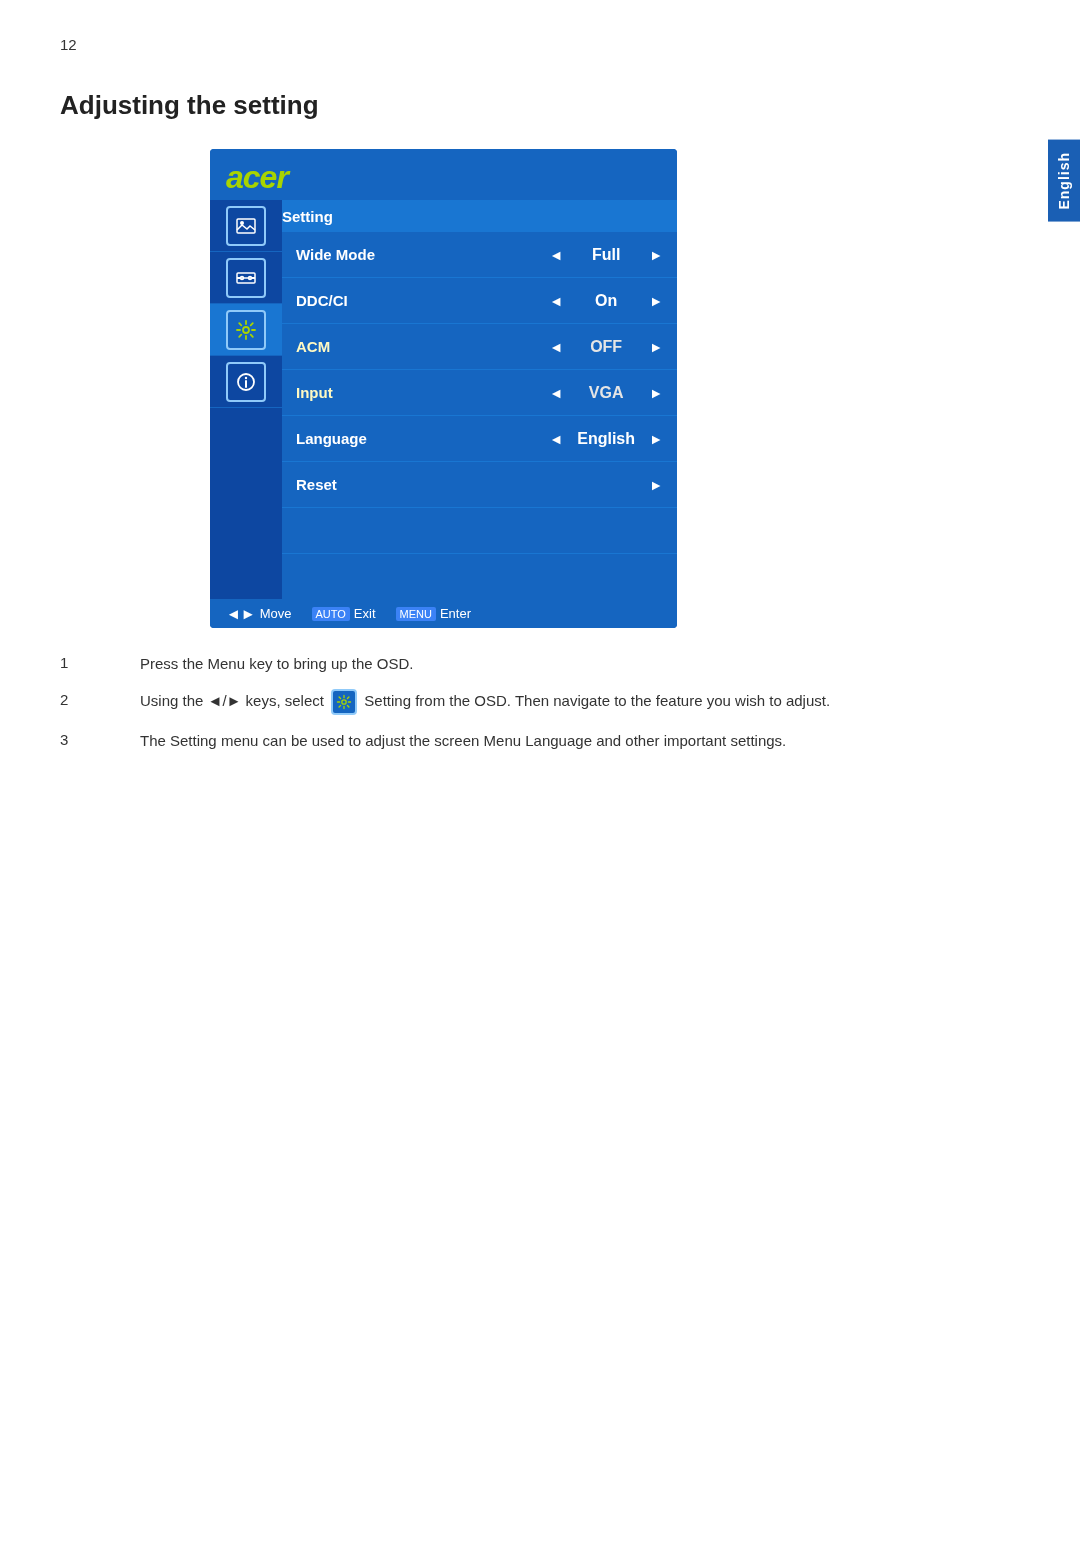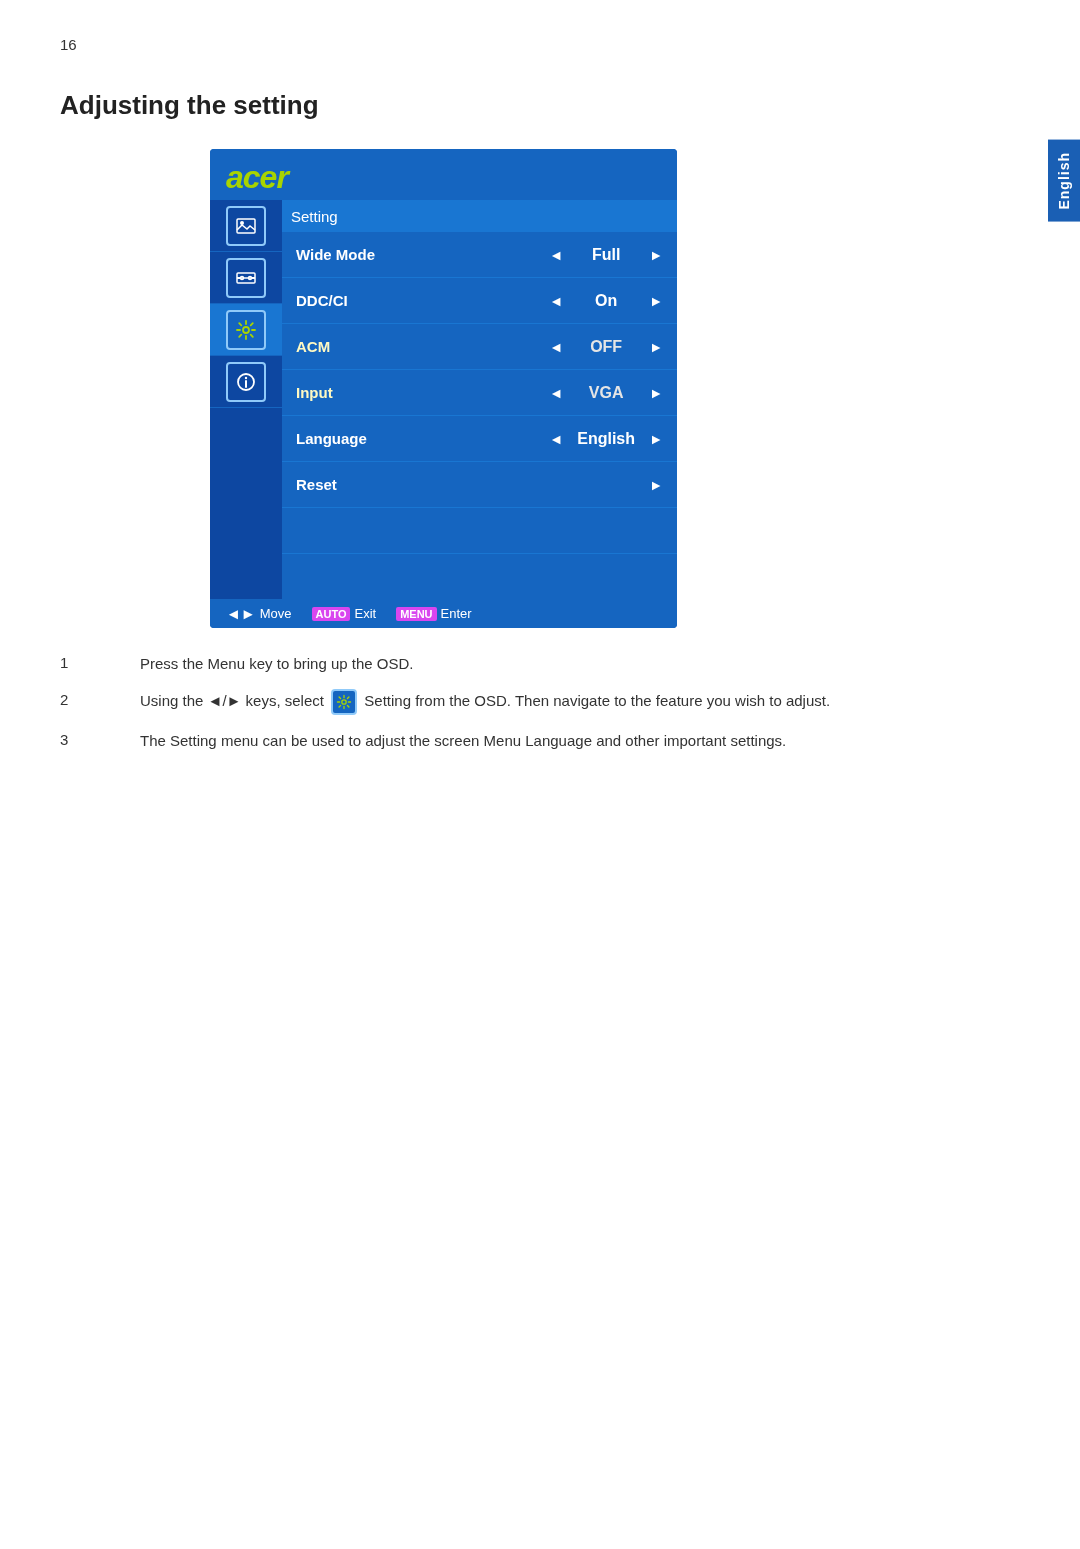--- a/index.html
+++ b/index.html
@@ -124,22 +124,22 @@
 
     
     .osd-items {
       flex: 1;
       background: #1976d2;
     }
 
     .osd-section-title {
       color: #ffffff;
       font-size: 15px;
-      font-weight: normal;
-      padding: 8px 16px 6px 9px;
+      font-weight: bold;
+      padding: 8px 16px 6px 0;
       background: #1976d2;
     }
 
     .osd-row {
       display: flex;
       align-items: center;
       padding: 6px 14px;
       background: #1565c0;
       border-top: 1px solid #1976d2;
       height: 46px;
@@ -191,24 +191,24 @@
 
     .footer-item {
       display: flex;
       align-items: center;
       gap: 4px;
       color: #fff;
       font-size: 13px;
     }
 
     .footer-key {
-      background: #d946ef;
+      background: #3b82f6;
       color: #fff;
       font-size: 11px;
-      font-weight: bold;
+      font-weight: normal;
       padding: 1px 4px;
       border-radius: 2px;
     }
 
     .footer-arrows {
       color: #fff;
       font-size: 15px;
     }
 
     
@@ -250,21 +250,21 @@
       background: #1565c0;
       margin: 0 3px;
       vertical-align: middle;
       font-size: 13px;
       color: #fff;
     }
   </style>
 </head>
 <body>
 
-<div class="page-number">16</div>
+<div class="page-number">12</div>
 
 <div class="english-tab">English</div>
 
 <div class="main-content">
 
   <div class="page-heading">Adjusting the setting</div>
 
   <div class="osd-menu">
 
     <div class="osd-header">

